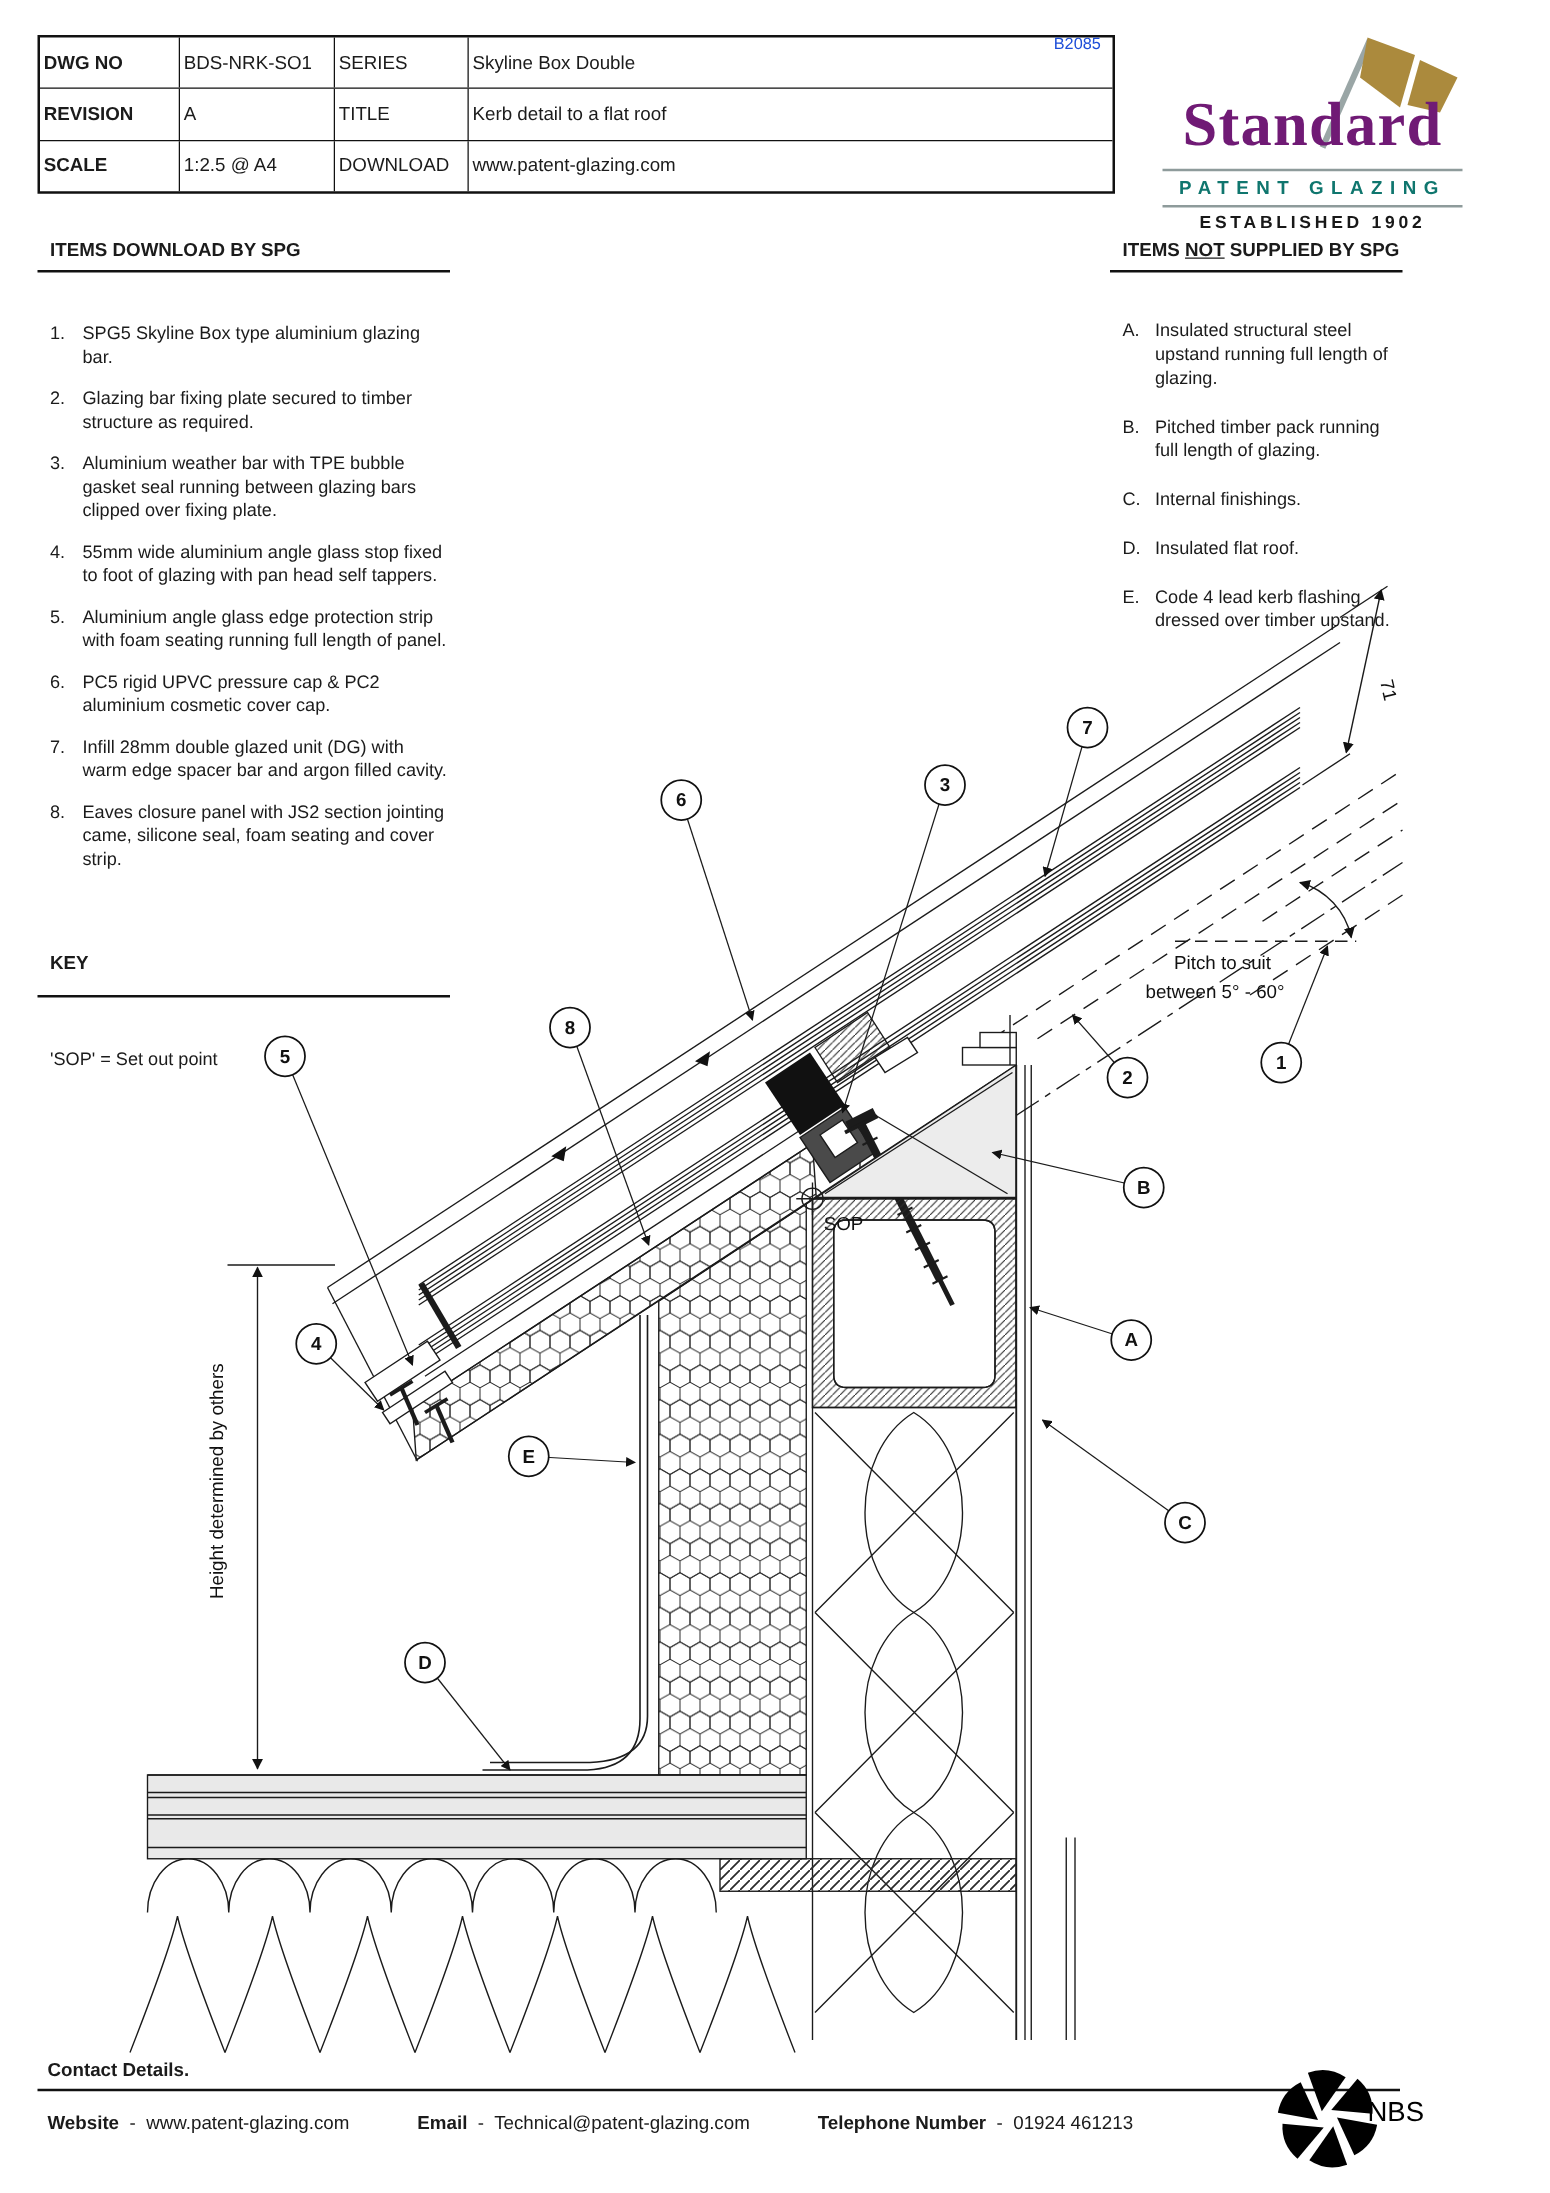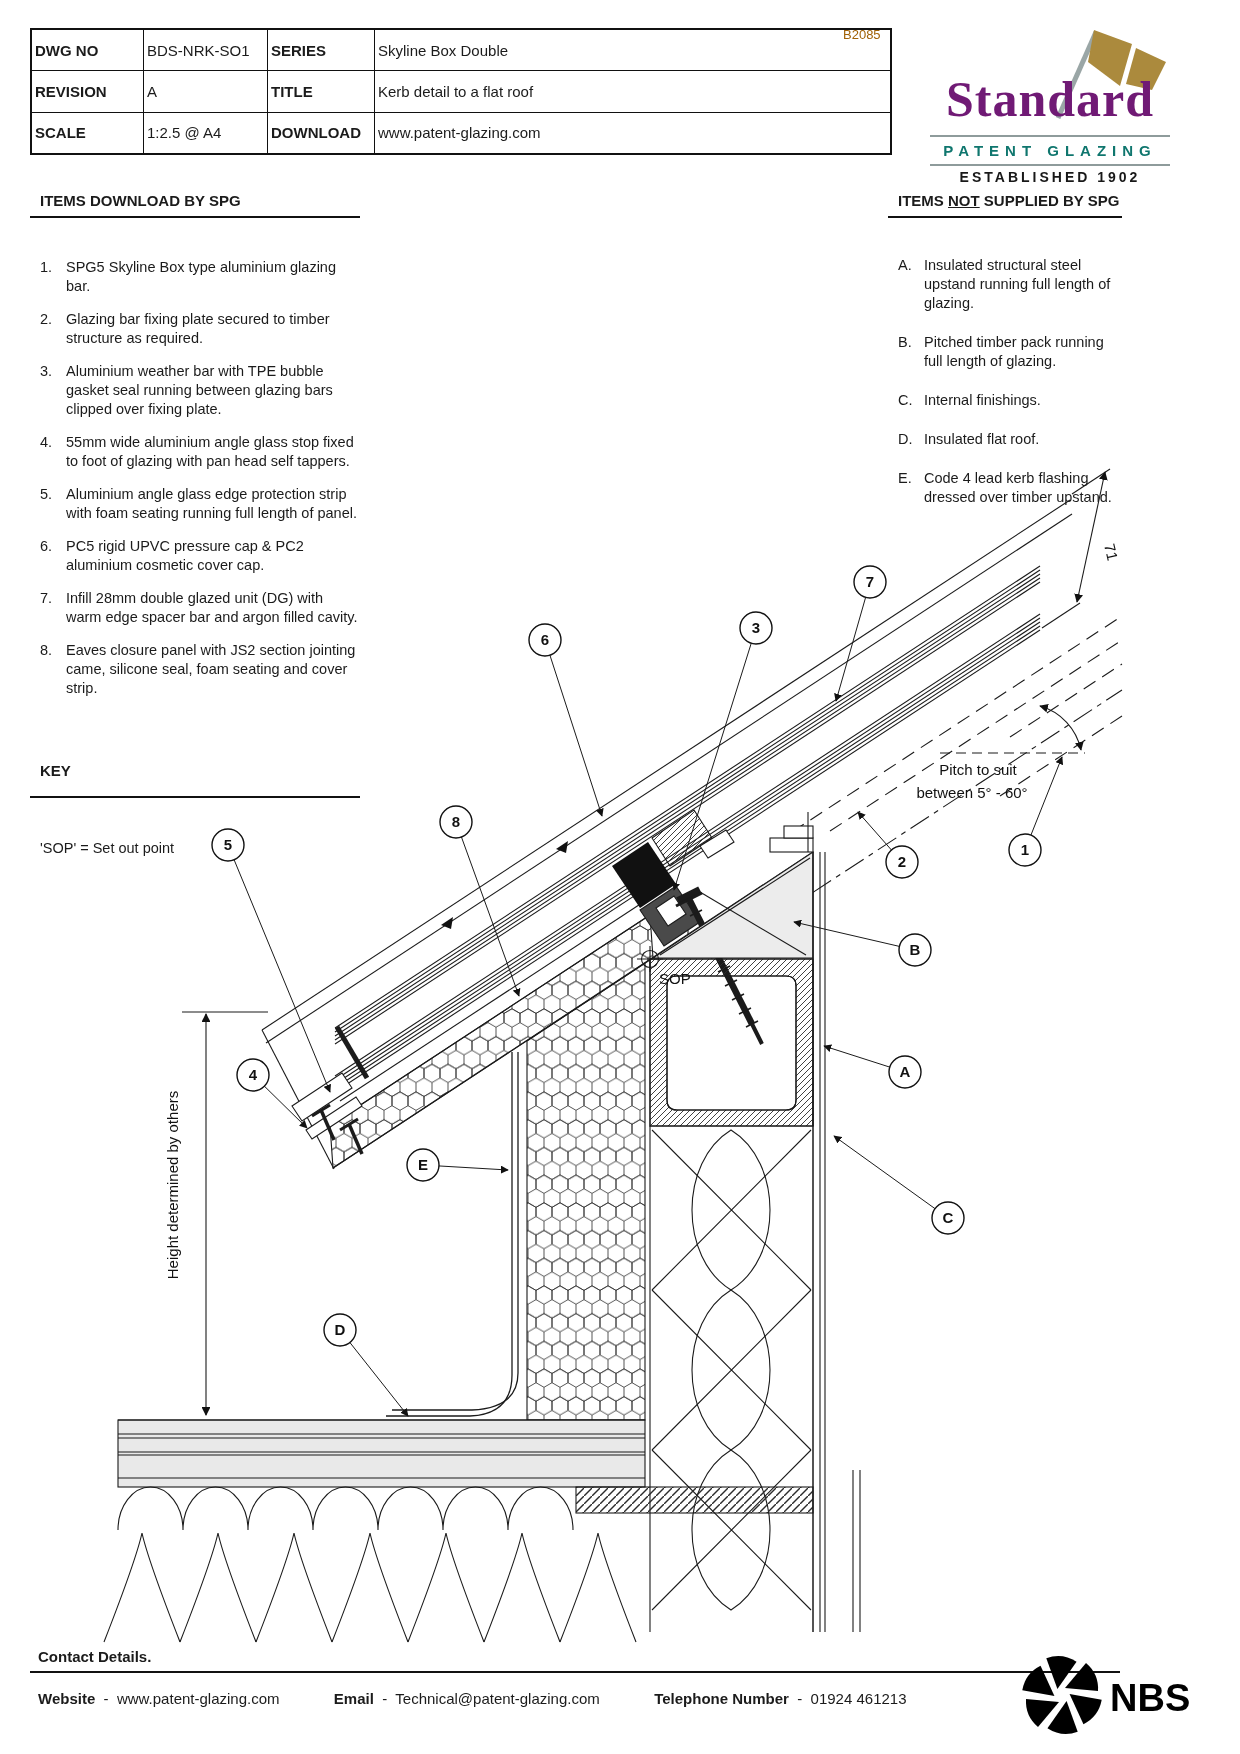--- a/index.html
+++ b/index.html
@@ -6,23 +6,23 @@
   .page{position:relative;width:1240px;height:1754px;background:#fff;overflow:hidden;
         font-family:"Liberation Sans",sans-serif;color:#1b1b1b;}
   
   .tblock{position:absolute;left:30px;top:28px;width:858px;height:123px;
           border:2px solid #111;display:flex;flex-direction:column;}
   .trow{flex:1;display:flex;border-bottom:1.5px solid #111;}
   .trow:last-child{border-bottom:none;}
   .tcell{display:flex;align-items:center;padding-left:3px;font-size:15px;border-right:1.5px solid #111;}
   .tcell.lab{width:108px;font-weight:bold;}
   .tcell.val1{width:120px;}
-  .tcell.lab2{width:103px;font-weight:bold;}
+  .tcell.lab2{width:103px;font-weight:normal;}
   .tcell.val2{flex:1;border-right:none;}
-  .watermark{position:absolute;left:843px;top:27px;font-size:13px;color:#a16207;}
+  .watermark{position:absolute;left:843px;top:27px;font-size:13px;color:#1d4ed8;}
   
   .logo{position:absolute;left:928px;top:18px;width:244px;height:150px;}
   .logo .name{position:absolute;left:0;top:52px;width:244px;text-align:center;
               font-family:"Liberation Serif",serif;font-size:50px;font-weight:bold;color:#701a75;letter-spacing:1px;}
   .logo .rule1{position:absolute;left:2px;top:117px;width:240px;height:2px;background:#8e9b9b;}
   .logo .tagline{position:absolute;left:0;top:124px;width:244px;text-align:center;
                  font-size:15px;font-weight:bold;letter-spacing:6px;color:#0f766e;}
   .logo .rule2{position:absolute;left:2px;top:146px;width:240px;height:2px;background:#8e9b9b;}
   .logo .est{position:absolute;left:0;top:151px;width:244px;text-align:center;
              font-size:14px;font-weight:bold;letter-spacing:3px;color:#181818;}
@@ -40,21 +40,21 @@
   .keyentry{position:absolute;font-size:14.5px;}
   
   .draw{position:absolute;left:0;top:0;}
   
   .fhead{position:absolute;left:38px;top:1648px;font-size:15px;font-weight:bold;}
   .frule{position:absolute;left:30px;top:1671px;width:1090px;height:1.5px;background:#111;}
   .frow{position:absolute;left:38px;top:1690px;width:940px;font-size:15px;}
   .frow b{font-weight:bold;}
   .frow .gap{display:inline-block;width:46px;}
   .nbs{position:absolute;left:1022px;top:1655px;width:190px;height:80px;}
-  .nbs .nbstxt{position:absolute;left:88px;top:22px;font-size:38px;font-weight:700;letter-spacing:0px;color:#000;}
+  .nbs .nbstxt{position:absolute;left:72px;top:22px;font-size:22px;font-weight:400;letter-spacing:0px;color:#000;}
 </style>
 </head>
 <body>
 
 <div class="page">
 
   <svg class="draw" width="1240" height="1754" viewBox="0 0 1240 1754">
     <defs>
       <pattern id="hex" width="16" height="27.7" patternUnits="userSpaceOnUse">
         <g fill="none" stroke="#2b2b2b" stroke-width="0.8">

